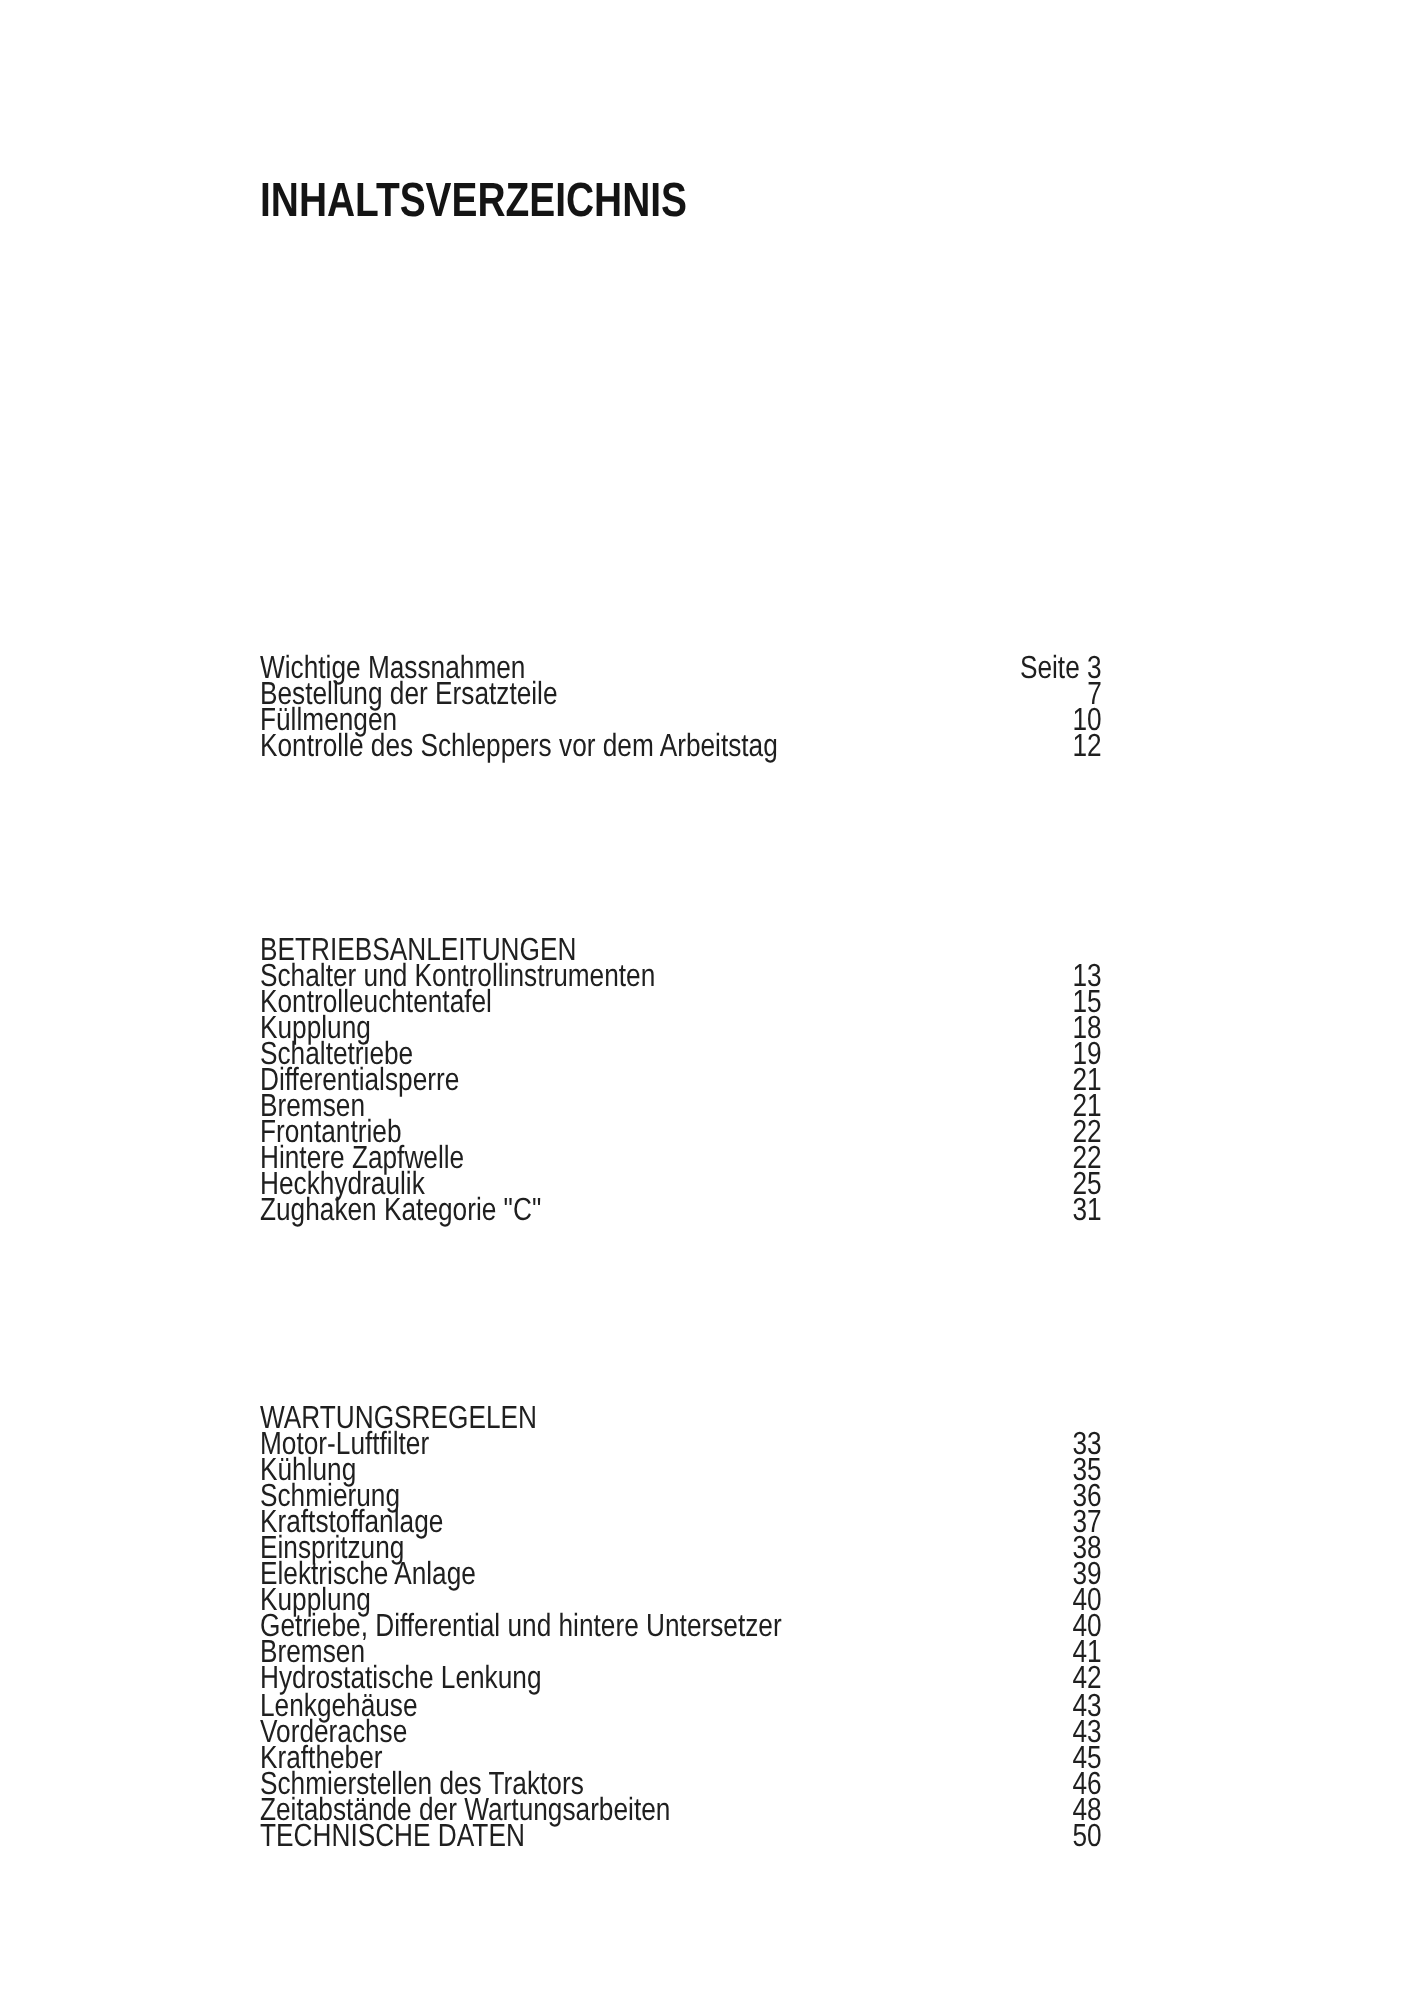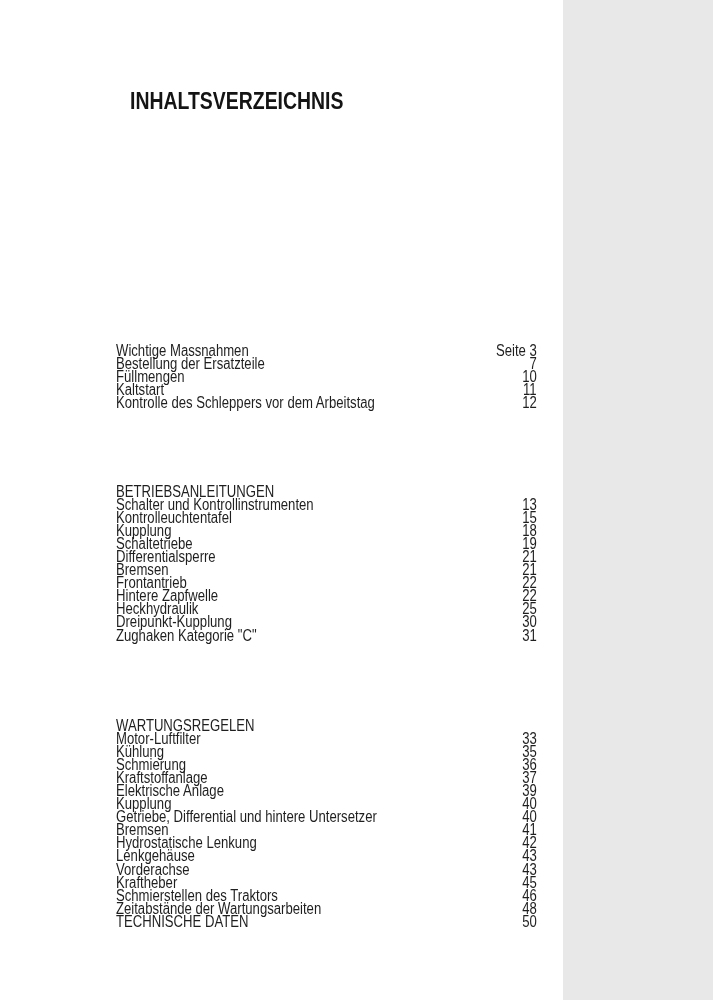--- a/index.html
+++ b/index.html
@@ -2,43 +2,42 @@
 <html style="--paper: #ffffff; --ink: #1f1f1f;"><head>
 <meta charset="utf-8">
 <style>
   html, body {
     margin: 0;
     padding: 0;
     background: #e8e8e8;
   }
   .page {
     position: relative;
-    width: 563px;
+    width: 713px;
     height: 1000px;
     background: var(--paper, #ffffff);
     color: var(--ink, #1f1f1f);
     font-family: "Liberation Sans", "DejaVu Sans", sans-serif;
     overflow: hidden;
   }
   .page-title {
     position: absolute;
     left: 130px;
     top: 87px;
     font-size: 24px;
     font-weight: 700;
     white-space: nowrap;
     transform: scaleX(0.81);
     transform-origin: 0 0;
     color: #141414;
   }
   .toc-section {
     position: absolute;
-    left: 116px;
+    left: 130px;
     width: 421px;
-    margin-top: 16px;
   }
   .toc-section-0 { top: 328px; }
   .toc-section-1 { top: 469px; }
   .toc-section-2 { top: 703px; }
   .toc-row {
     display: flex;
     justify-content: space-between;
     align-items: baseline;
     height: 13.05px;
     line-height: 13.05px;
@@ -70,24 +69,20 @@
         </div>
         <div class="toc-row">
           <span class="toc-label">Bestellung der Ersatzteile</span>
           <span class="toc-page">7</span>
         </div>
         <div class="toc-row">
           <span class="toc-label">Füllmengen</span>
           <span class="toc-page">10</span>
         </div>
         <div class="toc-row">
-          <span class="toc-label">Kaltstart</span>
-          <span class="toc-page">11</span>
-        </div>
-        <div class="toc-row">
           <span class="toc-label">Kontrolle des Schleppers vor dem Arbeitstag</span>
           <span class="toc-page">12</span>
         </div>
       </div>
       <div class="toc-section toc-section-1">
         <div class="toc-row">
           <span class="toc-label">BETRIEBSANLEITUNGEN</span>
           <span class="toc-page"></span>
         </div>
         <div class="toc-row">
@@ -120,24 +115,20 @@
         </div>
         <div class="toc-row">
           <span class="toc-label">Hintere Zapfwelle</span>
           <span class="toc-page">22</span>
         </div>
         <div class="toc-row">
           <span class="toc-label">Heckhydraulik</span>
           <span class="toc-page">25</span>
         </div>
         <div class="toc-row">
-          <span class="toc-label">Dreipunkt-Kupplung</span>
-          <span class="toc-page">30</span>
-        </div>
-        <div class="toc-row">
           <span class="toc-label">Zughaken Kategorie "C"</span>
           <span class="toc-page">31</span>
         </div>
       </div>
       <div class="toc-section toc-section-2">
         <div class="toc-row">
           <span class="toc-label">WARTUNGSREGELEN</span>
           <span class="toc-page"></span>
         </div>
         <div class="toc-row">
@@ -148,20 +139,24 @@
           <span class="toc-label">Kühlung</span>
           <span class="toc-page">35</span>
         </div>
         <div class="toc-row">
           <span class="toc-label">Schmierung</span>
           <span class="toc-page">36</span>
         </div>
         <div class="toc-row">
           <span class="toc-label">Kraftstoffanlage</span>
           <span class="toc-page">37</span>
+        </div>
+        <div class="toc-row">
+          <span class="toc-label">Einspritzung</span>
+          <span class="toc-page">38</span>
         </div>
         <div class="toc-row">
           <span class="toc-label">Elektrische Anlage</span>
           <span class="toc-page">39</span>
         </div>
         <div class="toc-row">
           <span class="toc-label">Kupplung</span>
           <span class="toc-page">40</span>
         </div>
         <div class="toc-row">

